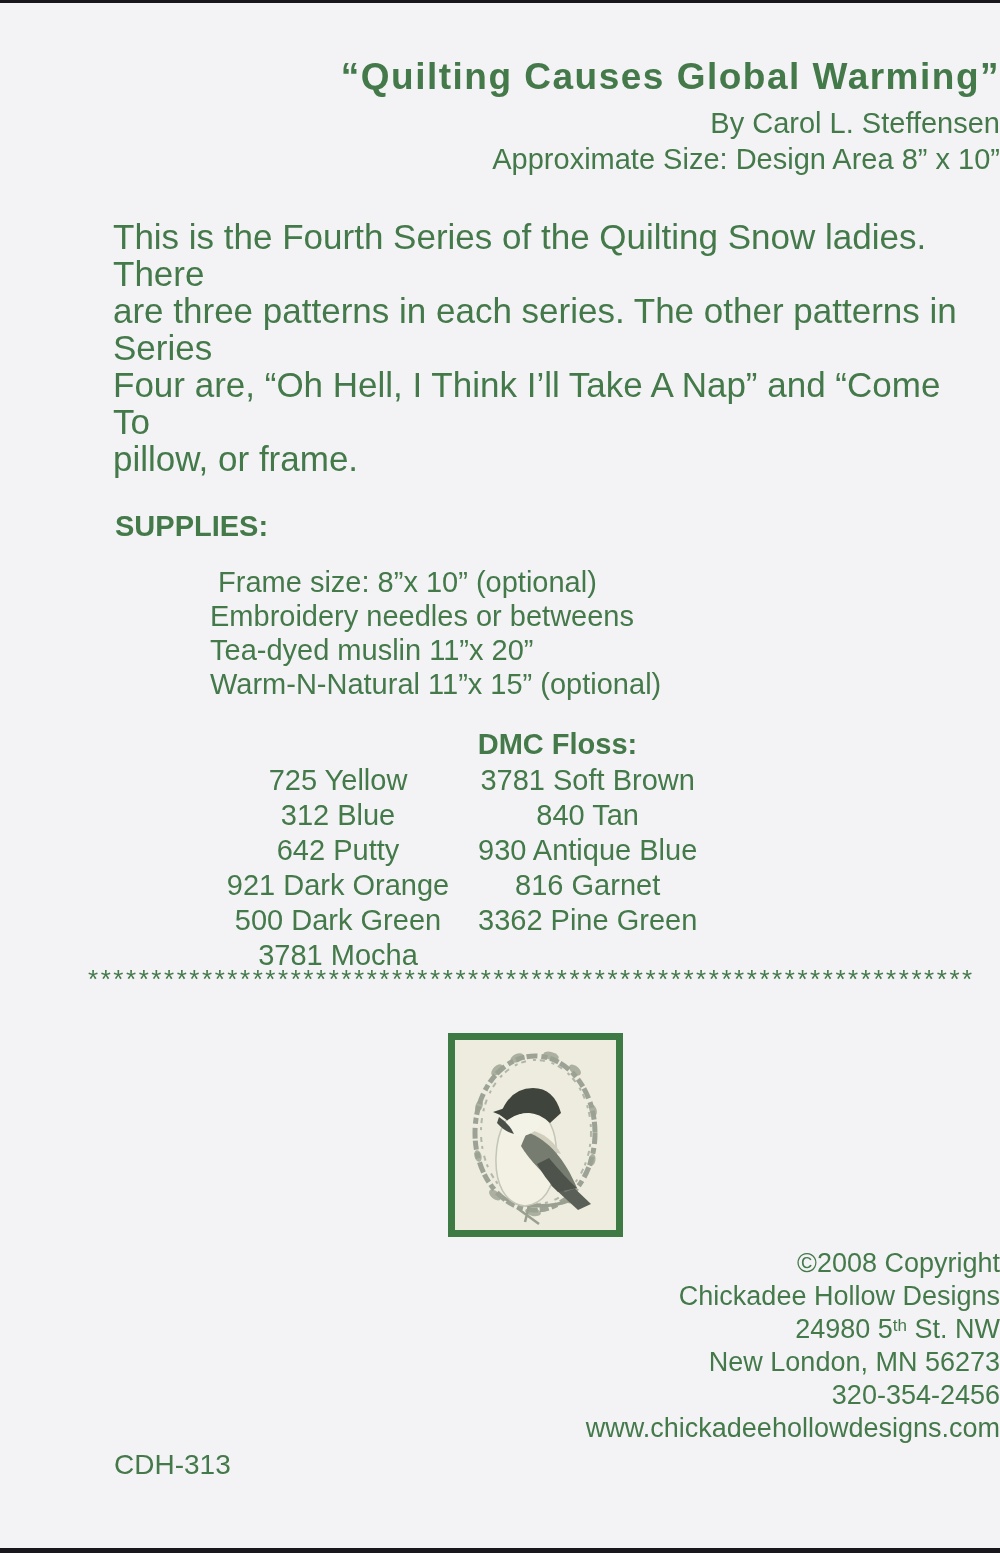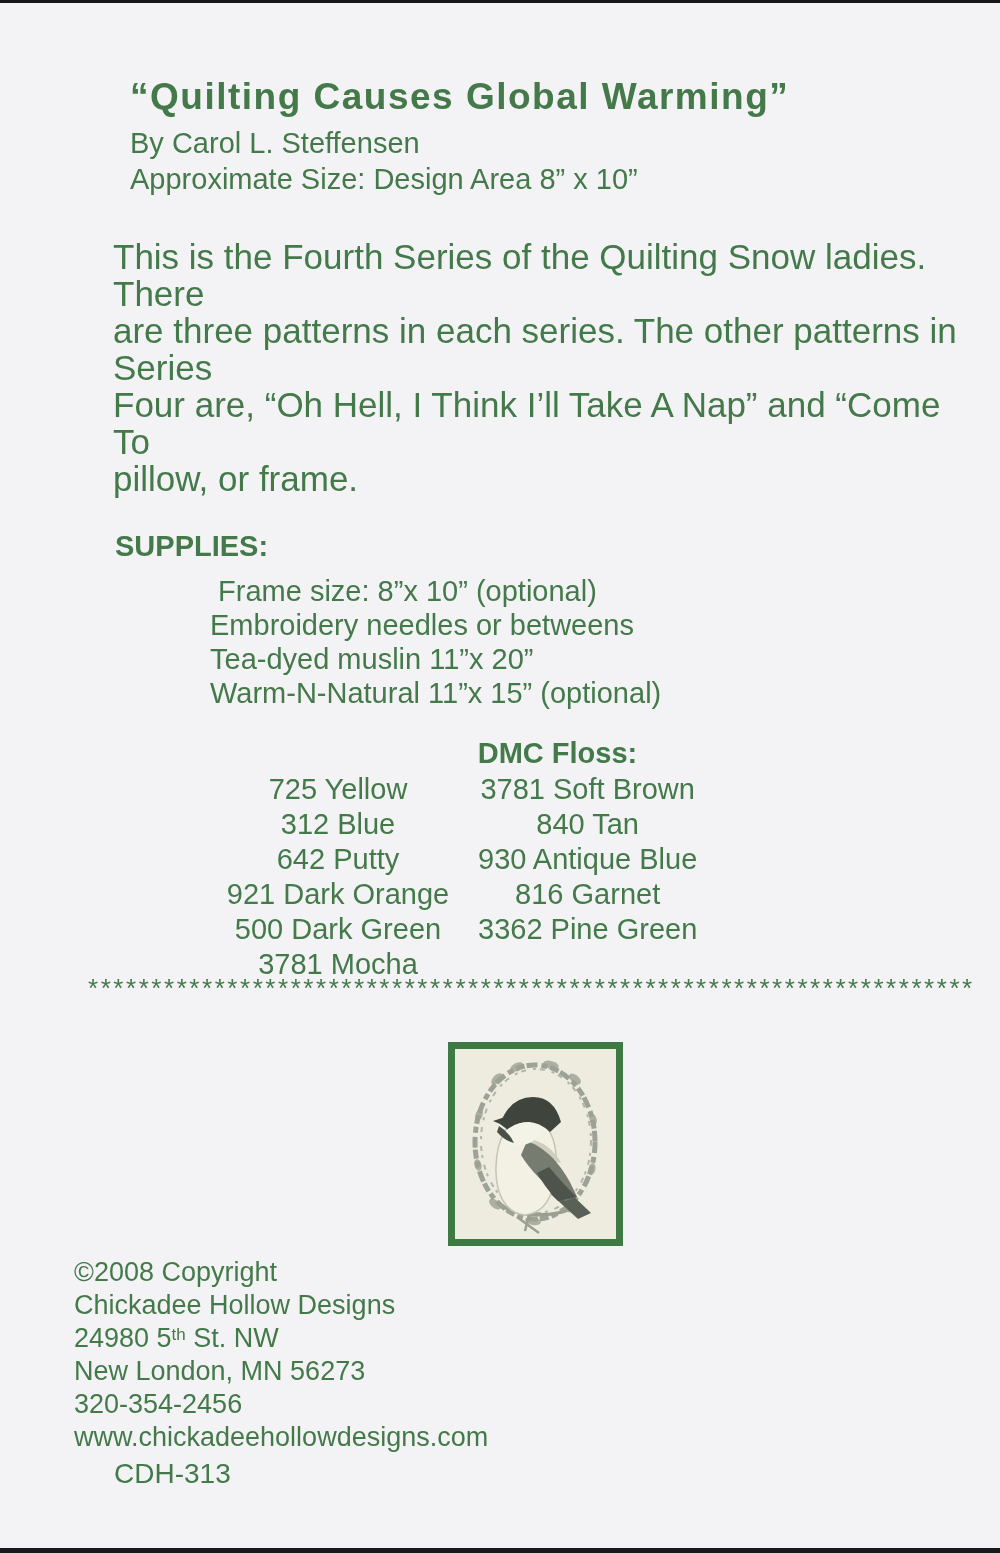--- a/index.html
+++ b/index.html
@@ -8,53 +8,53 @@
     background: #f3f3f6;
     font-family: "Liberation Sans", "DejaVu Sans", sans-serif;
     color: #44794a;
     overflow: hidden;
     position: relative;
   }
   .scan-edge { position: absolute; left: 0; right: 0; background: #17171c; }
   .scan-edge.top { top: 0; height: 3px; }
   .scan-edge.bottom { bottom: 0; height: 5px; }
 
-  .header { padding-top: 76px; padding-left: 130px; text-align: left; }
+  .header { padding-top: 56px; padding-left: 130px; text-align: right; }
   .title { font-size: 37px; font-weight: bold; letter-spacing: 1.5px; line-height: 42px; }
   .byline { font-size: 29px; margin-top: 8px; line-height: 34px; }
   .sizeline { font-size: 29px; margin-top: 2px; line-height: 34px; }
 
   .intro { margin: 42px 38px 0 113px; font-size: 35px; line-height: 37px; }
 
   .section { margin-left: 115px; }
   .section.supplies { margin-top: 32px; }
   .section.dmc { margin-top: 26px; text-align: center; }
   .section-heading { font-size: 29px; font-weight: bold; line-height: 34px; }
-  .supply-list { margin-left: 95px; margin-top: 11px; font-size: 29px; line-height: 34px; }
+  .supply-list { margin-left: 95px; margin-top: 22px; font-size: 29px; line-height: 34px; }
   .supply-list > div { white-space: pre-wrap; }
   .floss-cols { display: flex; margin-left: 83px; margin-top: 2px; font-size: 29px; line-height: 35px; }
   .floss-col.left { width: 280px; }
 
   .stars {
     margin: -8px 0 0 88px;
     width: 890px;
     font-size: 26px; line-height: 28px;
     letter-spacing: 2.55px;
     white-space: nowrap; overflow: hidden;
   }
 
   .logo {
     margin: 40px 0 0 448px;
     width: 161px; height: 190px;
     border: 7px solid #3e7a44;
     background: #edecdf;
   }
   .logo svg { display: block; }
 
-  .footer { margin-top: 10px; padding-left: 74px; text-align: left; font-size: 27px; line-height: 33px; }
+  .footer { margin-top: 10px; padding-left: 74px; text-align: right; font-size: 27px; line-height: 33px; }
   .footer sup { font-size: 17px; vertical-align: 7px; line-height: 0; }
   .footer span { white-space: pre; }
 
   .item-code { margin: 3px 0 0 114px; font-size: 28px; line-height: 33px; }
 </style>
 </head>
 <body>
 
 <div class="scan-edge top"></div>
 

